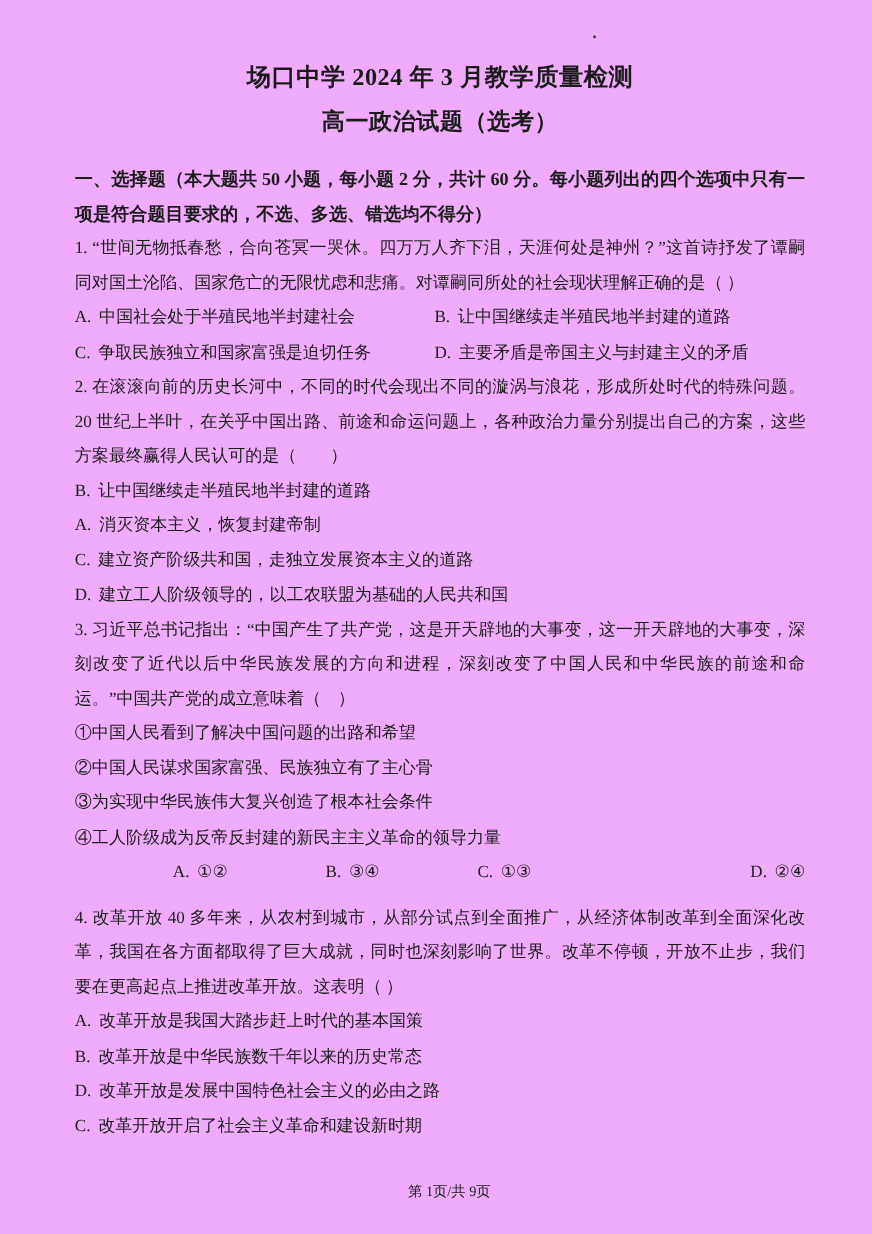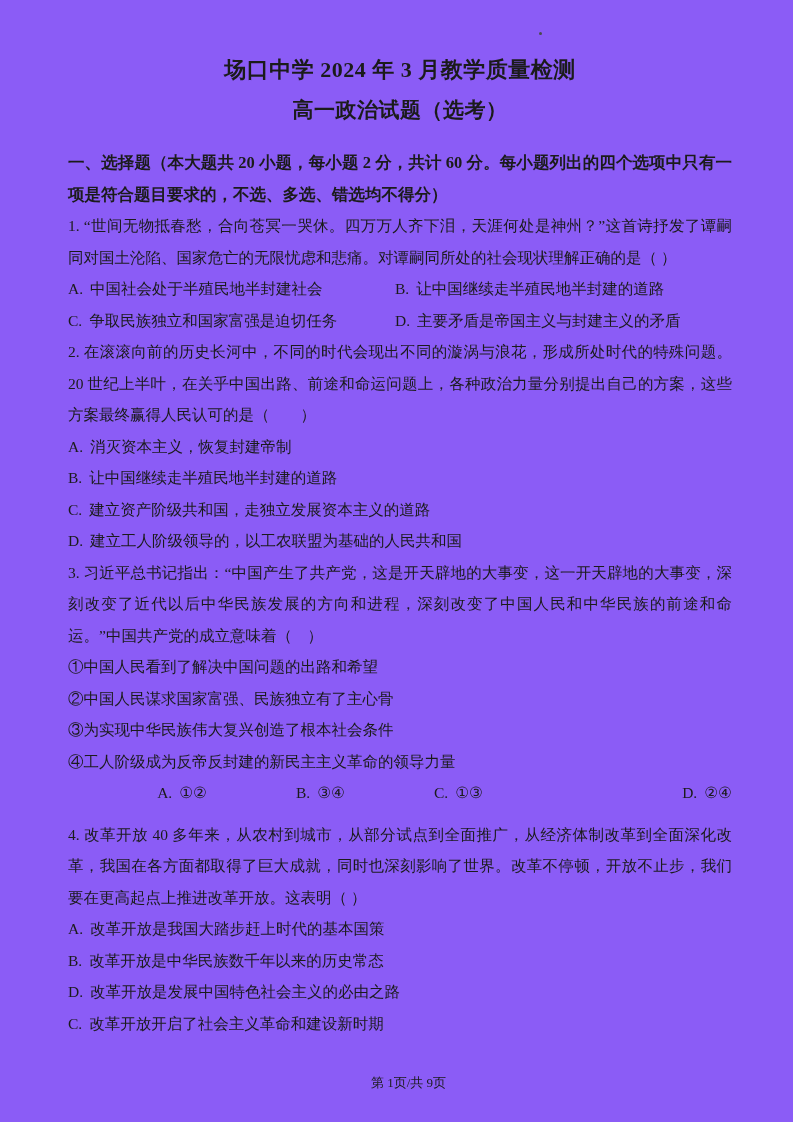--- a/index.html
+++ b/index.html
@@ -5,21 +5,21 @@
   * { box-sizing: border-box; }
   html, body { margin: 0; padding: 0; }
   body {
     width: 793px; height: 1122px;
     background: #ffffff;
     font-family: "Liberation Serif", "DejaVu Serif", serif;
   }
   .page {
     position: relative;
     width: 793px; height: 1122px;
-    background: #8b5cf6;
+    background: #f0abfc;
     color: #1b1b1b;
     overflow: hidden;
   }
   .speck {
     position: absolute; left: 539px; top: 32px;
     width: 3px; height: 3px; background: #4a4a4a; border-radius: 50%;
   }
   .content {
     position: absolute; top: 0; left: 0; width: 100%;
     padding: 54px 61px 0 68px;
@@ -72,37 +72,37 @@
 </head>
 <body>
 
 <div class="page">
   <div class="speck"></div>
 
   <div class="content">
     <h1 class="title">场口中学 2024 年 3 月教学质量检测</h1>
     <h2 class="subtitle">高一政治试题（选考）</h2>
 
-    <p class="section-heading">一、选择题（本大题共 20 小题，每小题 2 分，共计 60 分。每小题列出的四个选项中只有一项是符合题目要求的，不选、多选、错选均不得分）</p>
+    <p class="section-heading">一、选择题（本大题共 50 小题，每小题 2 分，共计 60 分。每小题列出的四个选项中只有一项是符合题目要求的，不选、多选、错选均不得分）</p>
 
     <div class="question">
       <p class="stem">1. “世间无物抵春愁，合向苍冥一哭休。四万万人齐下泪，天涯何处是神州？”这首诗抒发了谭嗣同对国土沦陷、国家危亡的无限忧虑和悲痛。对谭嗣同所处的社会现状理解正确的是（  ）</p>
       <div class="options options-2col">
         <div class="option"><span class="opt-label">A.</span><span>中国社会处于半殖民地半封建社会</span></div>
         <div class="option"><span class="opt-label">B.</span><span>让中国继续走半殖民地半封建的道路</span></div>
         <div class="option"><span class="opt-label">C.</span><span>争取民族独立和国家富强是迫切任务</span></div>
         <div class="option"><span class="opt-label">D.</span><span>主要矛盾是帝国主义与封建主义的矛盾</span></div>
       </div>
     </div>
 
     <div class="question">
       <p class="stem">2. 在滚滚向前的历史长河中，不同的时代会现出不同的漩涡与浪花，形成所处时代的特殊问题。20 世纪上半叶，在关乎中国出路、前途和命运问题上，各种政治力量分别提出自己的方案，这些方案最终赢得人民认可的是（　　）</p>
       <div class="options options-1col">
+        <div class="option"><span class="opt-label">B.</span><span>让中国继续走半殖民地半封建的道路</span></div>
         <div class="option"><span class="opt-label">A.</span><span>消灭资本主义，恢复封建帝制</span></div>
-        <div class="option"><span class="opt-label">B.</span><span>让中国继续走半殖民地半封建的道路</span></div>
         <div class="option"><span class="opt-label">C.</span><span>建立资产阶级共和国，走独立发展资本主义的道路</span></div>
         <div class="option"><span class="opt-label">D.</span><span>建立工人阶级领导的，以工农联盟为基础的人民共和国</span></div>
       </div>
     </div>
 
     <div class="question">
       <p class="stem">3. 习近平总书记指出：“中国产生了共产党，这是开天辟地的大事变，这一开天辟地的大事变，深刻改变了近代以后中华民族发展的方向和进程，深刻改变了中国人民和中华民族的前途和命运。”中国共产党的成立意味着（　）</p>
       <p class="item">①中国人民看到了解决中国问题的出路和希望</p>
       <p class="item">②中国人民谋求国家富强、民族独立有了主心骨</p>
       <p class="item">③为实现中华民族伟大复兴创造了根本社会条件</p>

